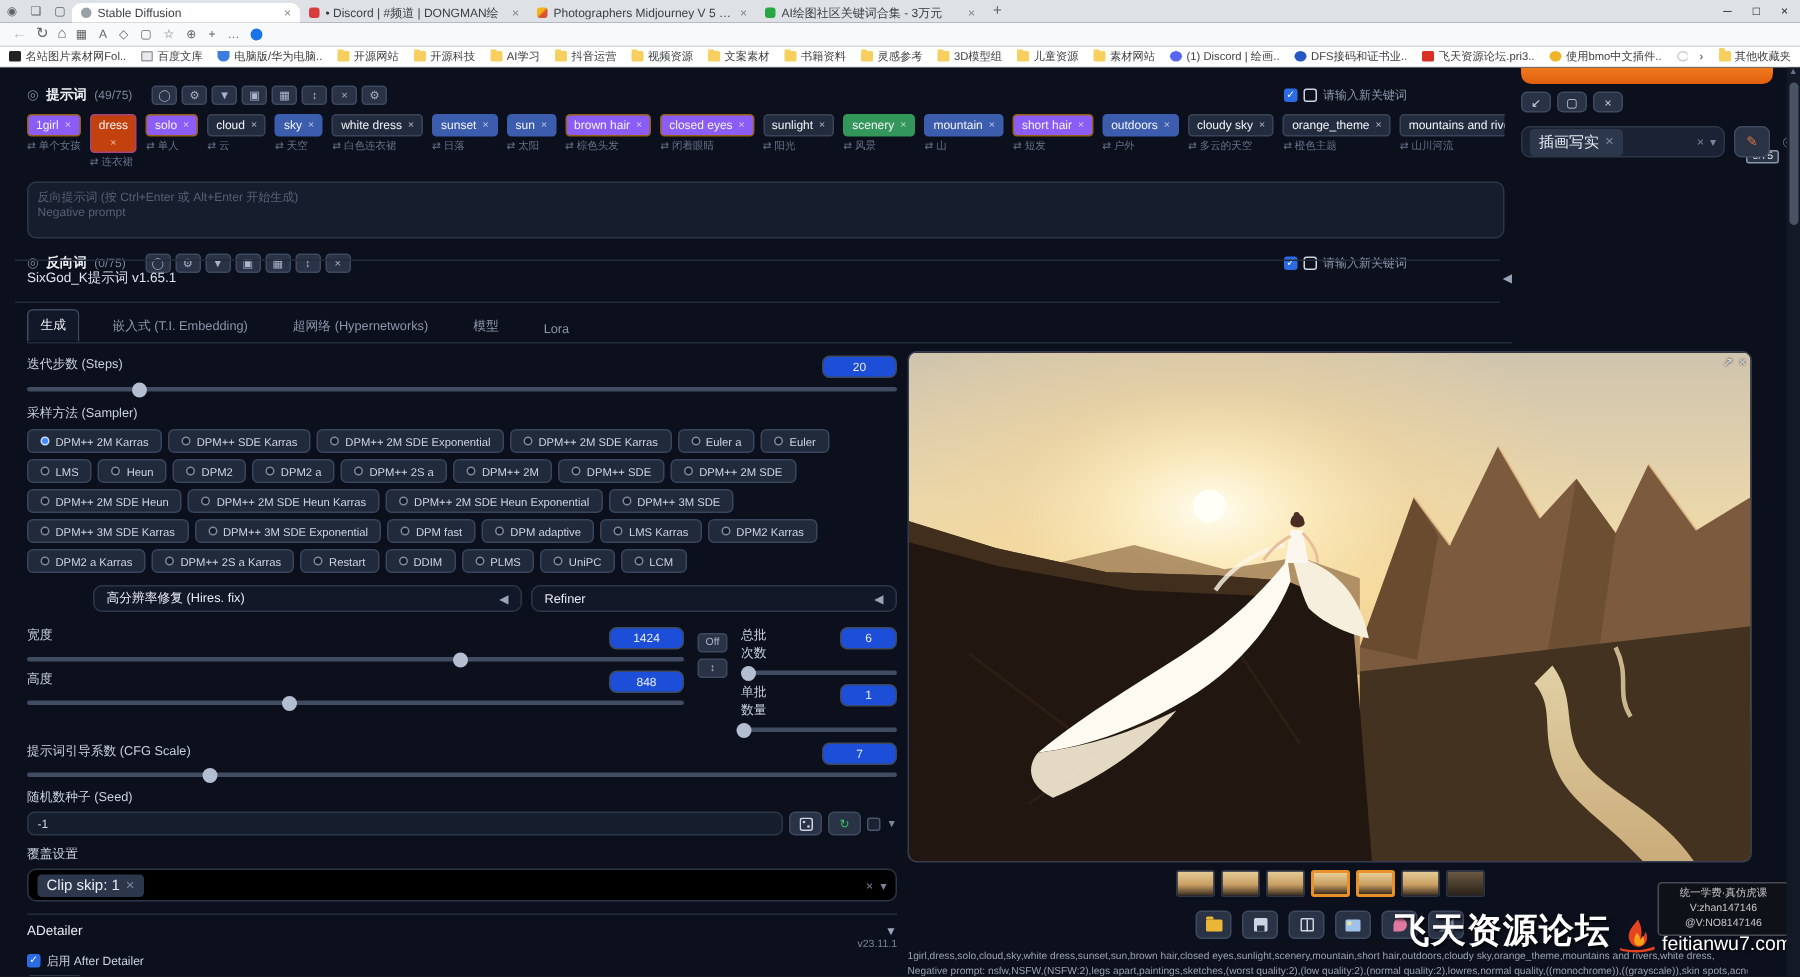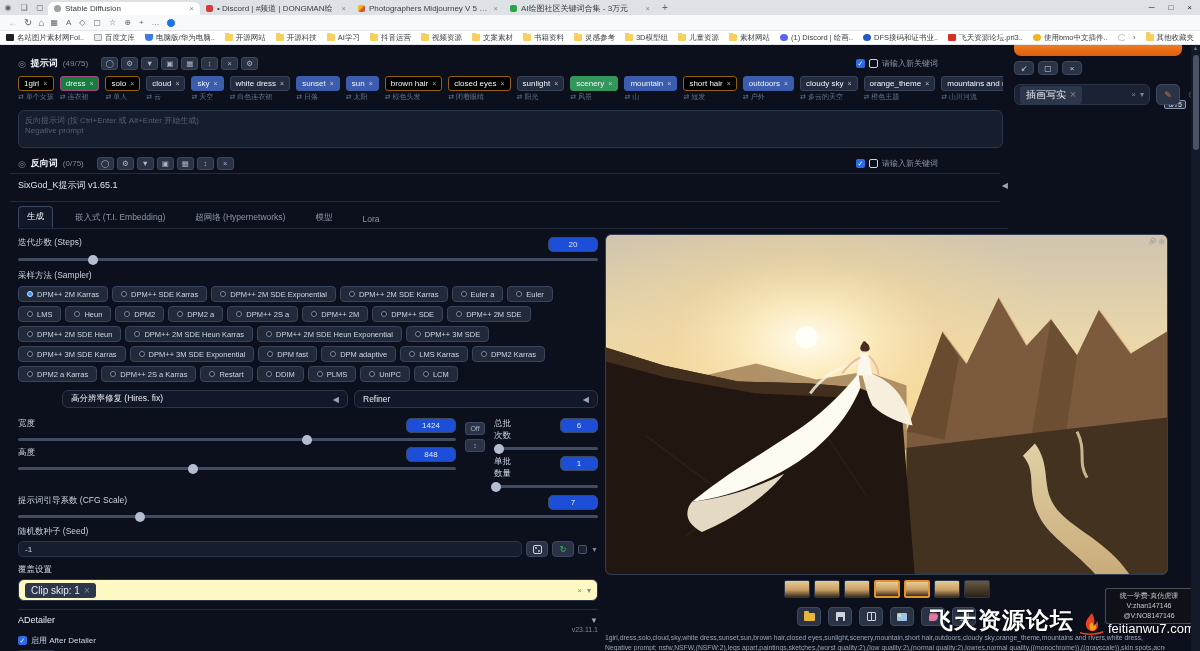--- a/index.html
+++ b/index.html
@@ -59,22 +59,22 @@
 
   .prompt-panel{position:absolute;left:18px;top:12px;width:990px;}
   .phead{display:flex;align-items:center;gap:5px;}
   .phead .title{color:#eef1f6;font-size:9px;font-weight:bold;}
   .grp{display:flex;gap:3px;margin-left:8px;}
   .tr-right{margin-left:auto;display:flex;align-items:center;gap:4px;padding-right:70px;font-size:8px;color:#8b96ab;}
   .tagrow{display:flex;gap:6px;margin-top:6px;white-space:nowrap;overflow:hidden;width:985px;}
   .tag{display:flex;flex-direction:column;gap:1px;flex:none;}
   .pill{display:inline-flex;align-items:center;gap:4px;padding:2px 5px;border-radius:3px;font-size:8px;color:#f2f4f8;background:#232c3e;border:1px solid #3a4458;}
   .pill .x{color:rgba(255,255,255,.65);font-size:7px;}
-  .tag.m-orange .pill{background:#000000;border-color:#96600f;}
-  .tag.m-pink .pill{background:#15803d;border-color:#a3457f;}
+  .tag.m-orange .pill{background:#8b5cf6;border-color:#96600f;}
+  .tag.m-pink .pill{background:#c2410c;border-color:#a3457f;flex-direction:column;}
   .tag.m-blue .pill{background:#3c5cae;border-color:#3c5cae;}
   .tag.m-green .pill{background:#33975c;border-color:#33975c;}
   .cn{font-size:7px;color:#66718a;}
   .ovf{position:absolute;right:14px;top:55px;background:#2a3345;border:1px solid #8b96ab;border-radius:2px;color:#e7ebf3;font-size:7px;padding:0 3px;}
   .scrollico{position:absolute;right:4px;top:44px;color:#66718a;font-size:9px;}
   .negta{margin-top:8px;width:985px;height:38px;background:#161d2d;border:1px solid #2c3649;border-radius:6px;color:#e7ebf3;font-size:8px;padding:4px 6px;resize:none;}
   .negta::placeholder{color:#566074;}
   .nhead{margin-top:5px;}
   .divider{position:absolute;left:10px;width:990px;border-top:1px solid #232c3c;}
   .accrow{display:flex;align-items:center;font-size:9px;color:#dfe5ee;}
@@ -93,21 +93,21 @@
   .accbox{display:flex;align-items:center;background:#121828;border:1px solid #2c3649;border-radius:6px;height:18px;padding:0 8px;font-size:8.5px;color:#e7ebf3;}
   .dims{display:flex;gap:8px;margin-top:8px;}
   .dimL{width:438px;}
   .dimM{width:22px;display:flex;flex-direction:column;gap:4px;align-items:center;padding-top:6px;}
   .mbtn{width:20px;height:13px;background:#2a3345;border:1px solid #3d4960;border-radius:3px;color:#a9b4c9;font-size:7px;display:flex;align-items:center;justify-content:center;}
   .dimR{flex:1;}
   .seedrow{display:flex;gap:4px;align-items:center;margin-top:3px;}
   .seedinput{flex:1;height:16px;background:#161d2d;border:1px solid #2c3649;border-radius:5px;color:#cdd5e4;font-size:8px;padding:0 6px;}
   .sq{width:22px;height:16px;background:#2a3345;border:1px solid #3d4960;border-radius:4px;display:flex;align-items:center;justify-content:center;color:#cdd5e4;font-size:8px;}
   .sq.green{color:#35c46a;}
-  .ovbox{margin-top:3px;height:22px;background:#fef9c3;border:1px solid #2c3649;border-radius:6px;display:flex;align-items:center;padding:0 6px;gap:6px;}
+  .ovbox{margin-top:3px;height:22px;background:#000000;border:1px solid #2c3649;border-radius:6px;display:flex;align-items:center;padding:0 6px;gap:6px;}
   .chiptok{background:#2c374b;border-radius:3px;color:#e7ebf3;font-size:10px;padding:2px 6px;display:flex;gap:4px;align-items:center;}
   .ovbox .tail{margin-left:auto;color:#7c879c;font-size:8px;display:flex;gap:5px;}
   .adrow{display:flex;align-items:center;margin-top:8px;border-top:1px solid #232c3c;padding-top:5px;font-size:9px;color:#e7ebf3;}
   .adver{text-align:right;font-size:7px;color:#7c879c;margin-top:1px;}
   .adenable{display:flex;gap:4px;align-items:center;font-size:8px;color:#cdd5e4;margin-top:2px;}
   .adtabs{display:flex;gap:12px;margin-top:4px;font-size:8px;color:#8b96ab;border-bottom:1px solid #232c3c;}
   .adtab.m-on{color:#f2f4f8;border:1px solid #2c3649;border-bottom:none;border-radius:3px 3px 0 0;padding:2px 6px;background:#121828;}
   .adtab{padding:2px 6px;}
   .admodel{font-size:7.5px;color:#cdd5e4;margin-top:5px;font-weight:bold;}
 

